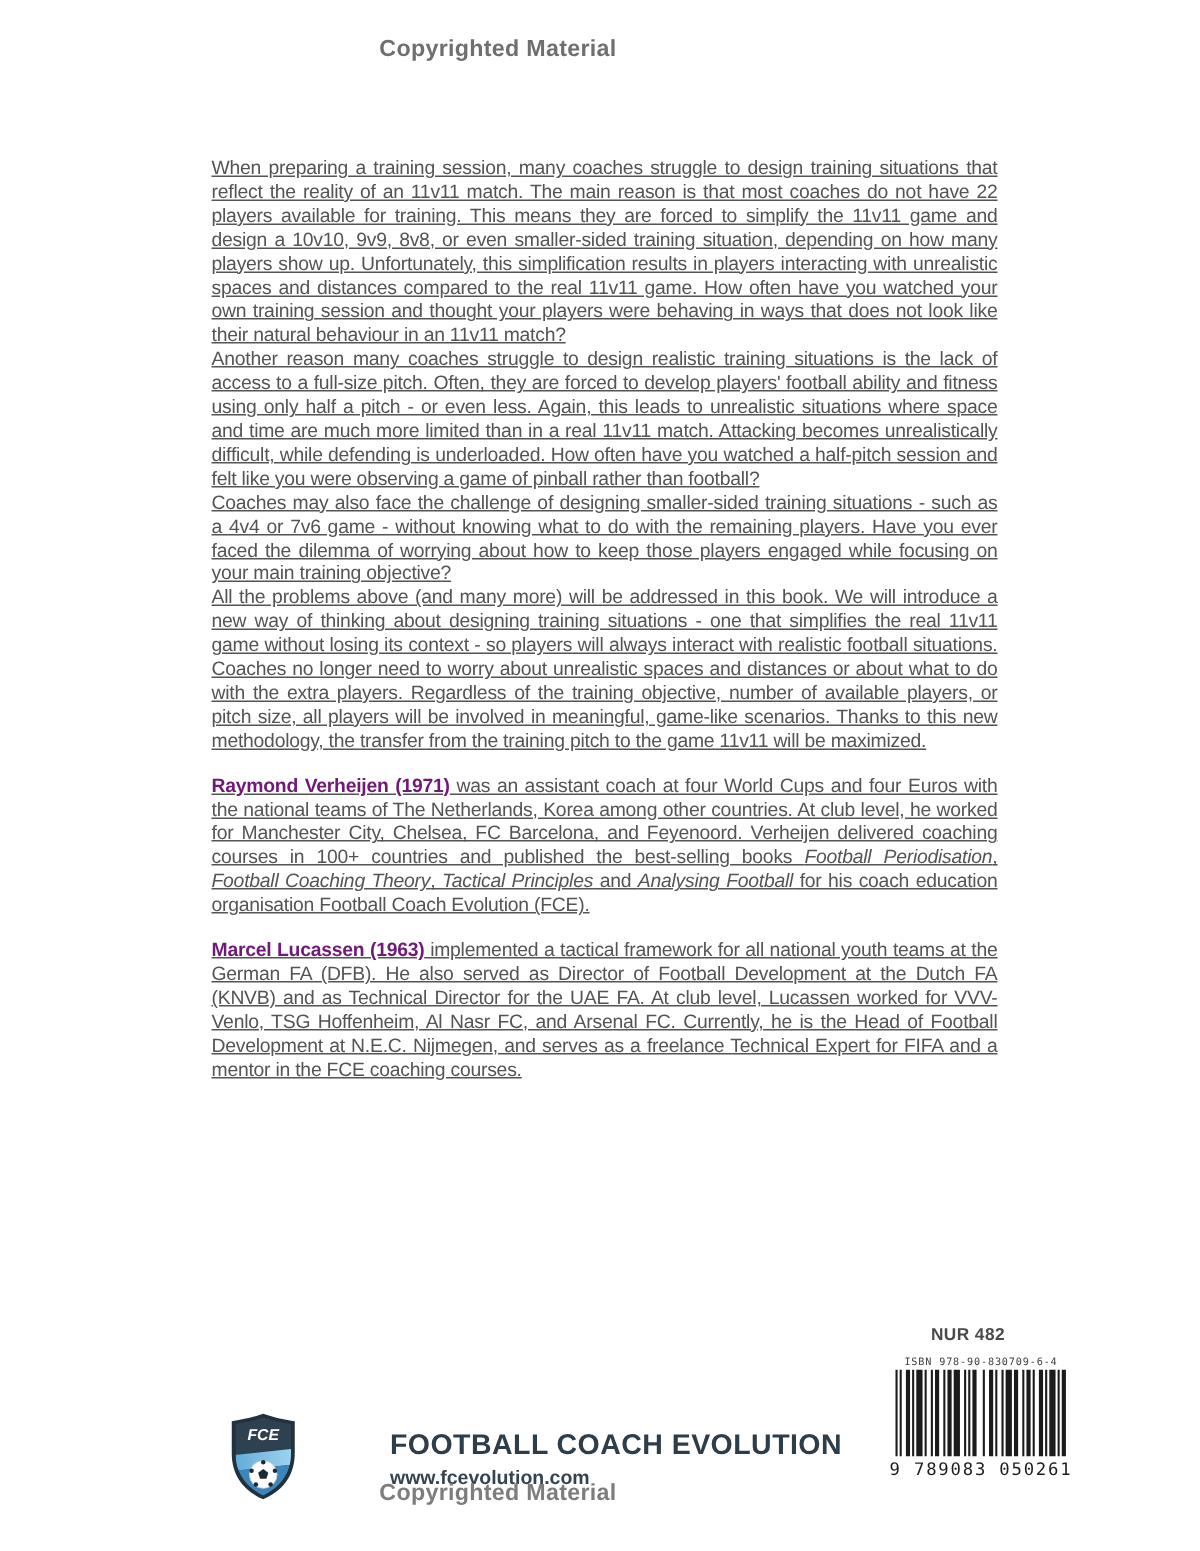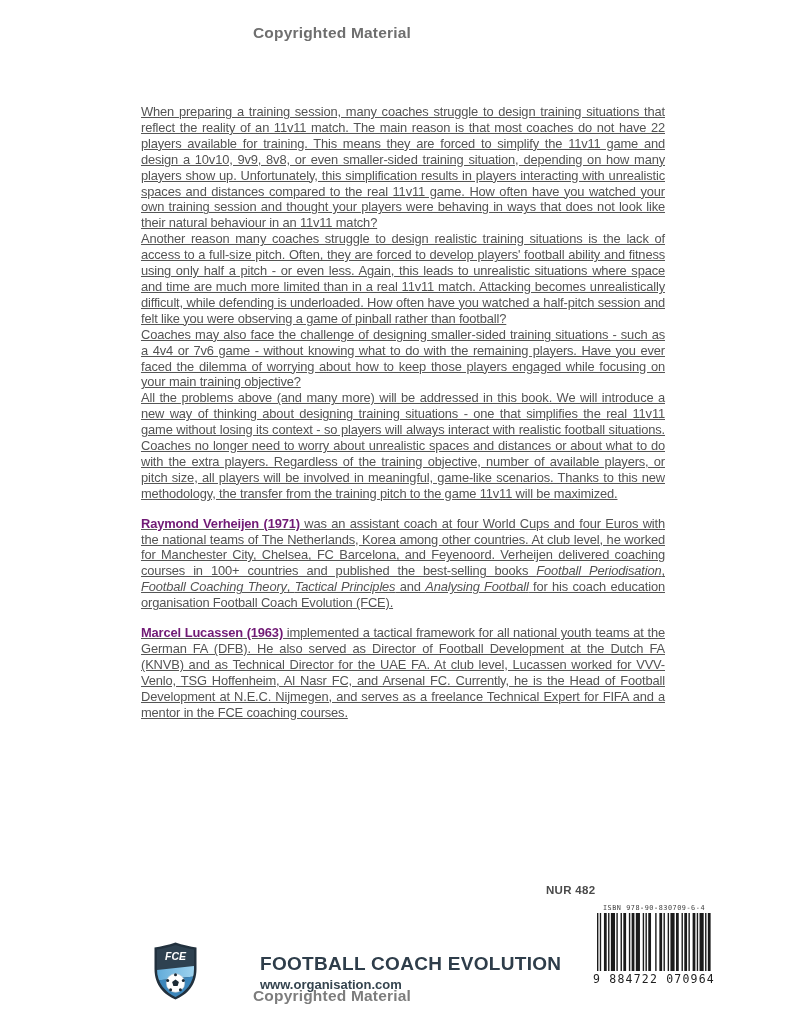--- a/index.html
+++ b/index.html
@@ -40,21 +40,21 @@
   .text-column p { margin: 0; }
   .text-column p.bio { margin-top: 14px; }
   .text-column .b { font-weight: bold; color: #701a75; }
   .text-column .i { font-style: italic; }
 
   .nur {
     position: absolute;
     left: 546px;
     top: 884px;
     width: 124px;
-    text-align: left;
+    text-align: right;
     font-size: 11.5px;
     font-weight: 600;
     color: #4a4a4a;
     letter-spacing: 0.3px;
   }
 
   .barcode {
     position: absolute;
     left: 546px;
     top: 904px;
@@ -149,21 +149,21 @@
         <rect x="83.98" y="0" width="2.77" height="58" fill="#1b1b1b"></rect>
         <rect x="89.52" y="0" width="1.39" height="58" fill="#1b1b1b"></rect>
         <rect x="92.29" y="0" width="2.77" height="58" fill="#1b1b1b"></rect>
         <rect x="96.45" y="0" width="1.39" height="58" fill="#1b1b1b"></rect>
         <rect x="100.60" y="0" width="2.77" height="58" fill="#1b1b1b"></rect>
         <rect x="104.76" y="0" width="1.39" height="58" fill="#1b1b1b"></rect>
         <rect x="107.53" y="0" width="4.16" height="58" fill="#1b1b1b"></rect>
         <rect x="113.07" y="0" width="1.39" height="58" fill="#1b1b1b"></rect>
         <rect x="115.84" y="0" width="2.77" height="58" fill="#1b1b1b"></rect>
       </svg>
-    <div class="barcode-digits">9 884722 070964</div>
+    <div class="barcode-digits">9 789083 050261</div>
   </div>
 
   <div class="publisher">
     <svg class="publisher-logo" width="47" height="58" viewBox="0 0 47 58">
       <defs>
         <linearGradient id="bandg" x1="0" y1="0" x2="1" y2="0">
           <stop offset="0" stop-color="#5aa6d6"></stop>
           <stop offset="1" stop-color="#a6d8f2"></stop>
         </linearGradient>
         <clipPath id="innerShield">
@@ -180,19 +180,19 @@
       <polygon points="23.5,37.4 26.9,39.9 25.6,43.9 21.4,43.9 20.1,39.9" fill="#1c2a35"></polygon>
       <circle cx="23.5" cy="32.8" r="1.5" fill="#1c2a35"></circle>
       <circle cx="31.3" cy="38.5" r="1.5" fill="#1c2a35"></circle>
       <circle cx="28.4" cy="47.7" r="1.5" fill="#1c2a35"></circle>
       <circle cx="18.6" cy="47.7" r="1.5" fill="#1c2a35"></circle>
       <circle cx="15.7" cy="38.5" r="1.5" fill="#1c2a35"></circle>
       <text x="23.5" y="18" font-size="10.5" font-weight="bold" font-style="italic" fill="#ffffff" text-anchor="middle" font-family="Liberation Sans, sans-serif">FCE</text>
     </svg>
     <div class="publisher-text">
       <div class="publisher-name">FOOTBALL COACH EVOLUTION</div>
-      <div class="publisher-site">www.organisation.com</div>
+      <div class="publisher-site">www.fcevolution.com</div>
     </div>
   </div>
 
   <div class="copyright-bottom">Copyrighted Material</div>
 
 </div>
 
 </body></html>

